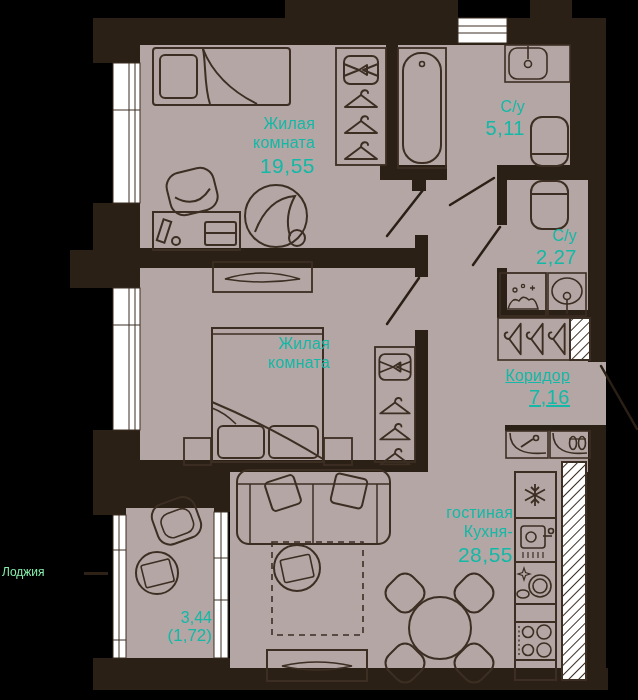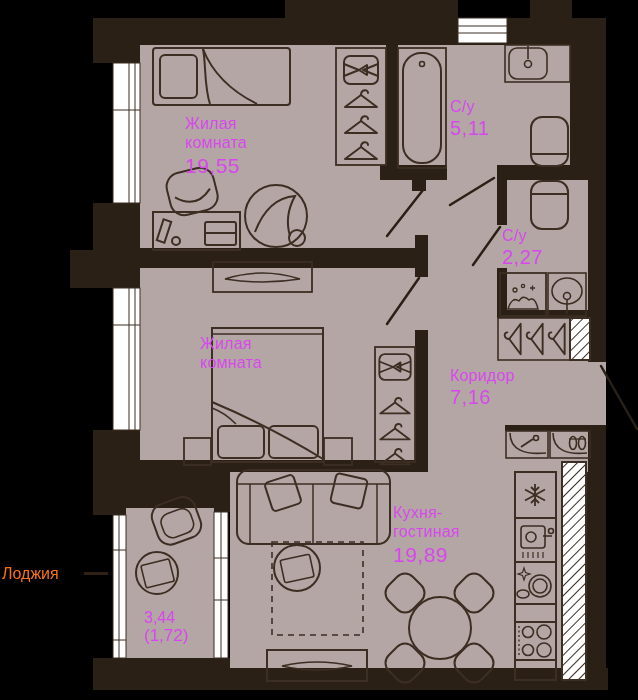--- a/index.html
+++ b/index.html
@@ -1,25 +1,25 @@
 <!DOCTYPE html>
 <html><head>
 <meta charset="utf-8">
 <style>
   html,body{margin:0;padding:0;background:#000;}
   #plan{position:relative;width:638px;height:700px;background:#000;overflow:hidden;
         font-family:"Liberation Sans",sans-serif;}
   #plan svg{position:absolute;left:0;top:0;}
-  .lbl{position:absolute;text-align:left;color:#d946ef;pointer-events:none;}
+  .lbl{position:absolute;text-align:right;color:#14b8a6;pointer-events:none;}
   .room-name{font-size:16px;line-height:19px;letter-spacing:.2px;}
   .room-area{font-size:21px;line-height:27px;letter-spacing:.5px;}
   .su-area{font-size:20px;line-height:25px;letter-spacing:.5px;}
   .balc-area{font-size:16px;line-height:19px;}
   .balc-area2{font-size:17px;line-height:17px;}
-  .outside{color:#f97316;font-size:16px;text-align:left;}
+  .outside{color:#86efac;font-size:12px;text-align:left;}
   .dash{position:absolute;background:#2e2217;height:3px;width:24px;}
 </style>
 </head>
 <body>
 
 <div id="plan">
 
 <svg width="638" height="700" viewBox="0 0 638 700">
   <defs>
     <pattern id="hatch" patternUnits="userSpaceOnUse" width="7" height="7" patternTransform="rotate(45)">
@@ -333,32 +333,32 @@
   <div class="lbl" style="left:502px;top:226px;width:75px;">
     <div class="room-name">С/у</div>
     <div class="su-area">2,27</div>
   </div>
 
   <div class="lbl" style="left:200px;top:334px;width:130px;">
     <div class="room-name">Жилая</div>
     <div class="room-name">комната</div>
   </div>
 
-  <div class="lbl" style="left:450px;top:366px;width:120px;">
+  <div class="lbl" style="left:450px;top:366px;width:120px;text-decoration:underline;">
     <div class="room-name">Коридор</div>
     <div class="su-area">7,16</div>
   </div>
 
   <div class="lbl" style="left:393px;top:503px;width:120px;">
+    <div class="room-name">гостиная</div>
     <div class="room-name">Кухня-</div>
-    <div class="room-name">гостиная</div>
-    <div class="room-area">19,89</div>
-  </div>
-
-  <div class="lbl" style="left:144px;top:608px;width:80px;">
+    <div class="room-area">28,55</div>
+  </div>
+
+  <div class="lbl" style="left:132px;top:608px;width:80px;">
     <div class="balc-area">3,44</div>
     <div class="balc-area2">(1,72)</div>
   </div>
 
   <div class="lbl outside" style="left:2px;top:565px;width:80px;">Лоджия</div>
   <div class="dash" style="left:84px;top:572px;"></div>
 
 </div>
 
 </body></html>

